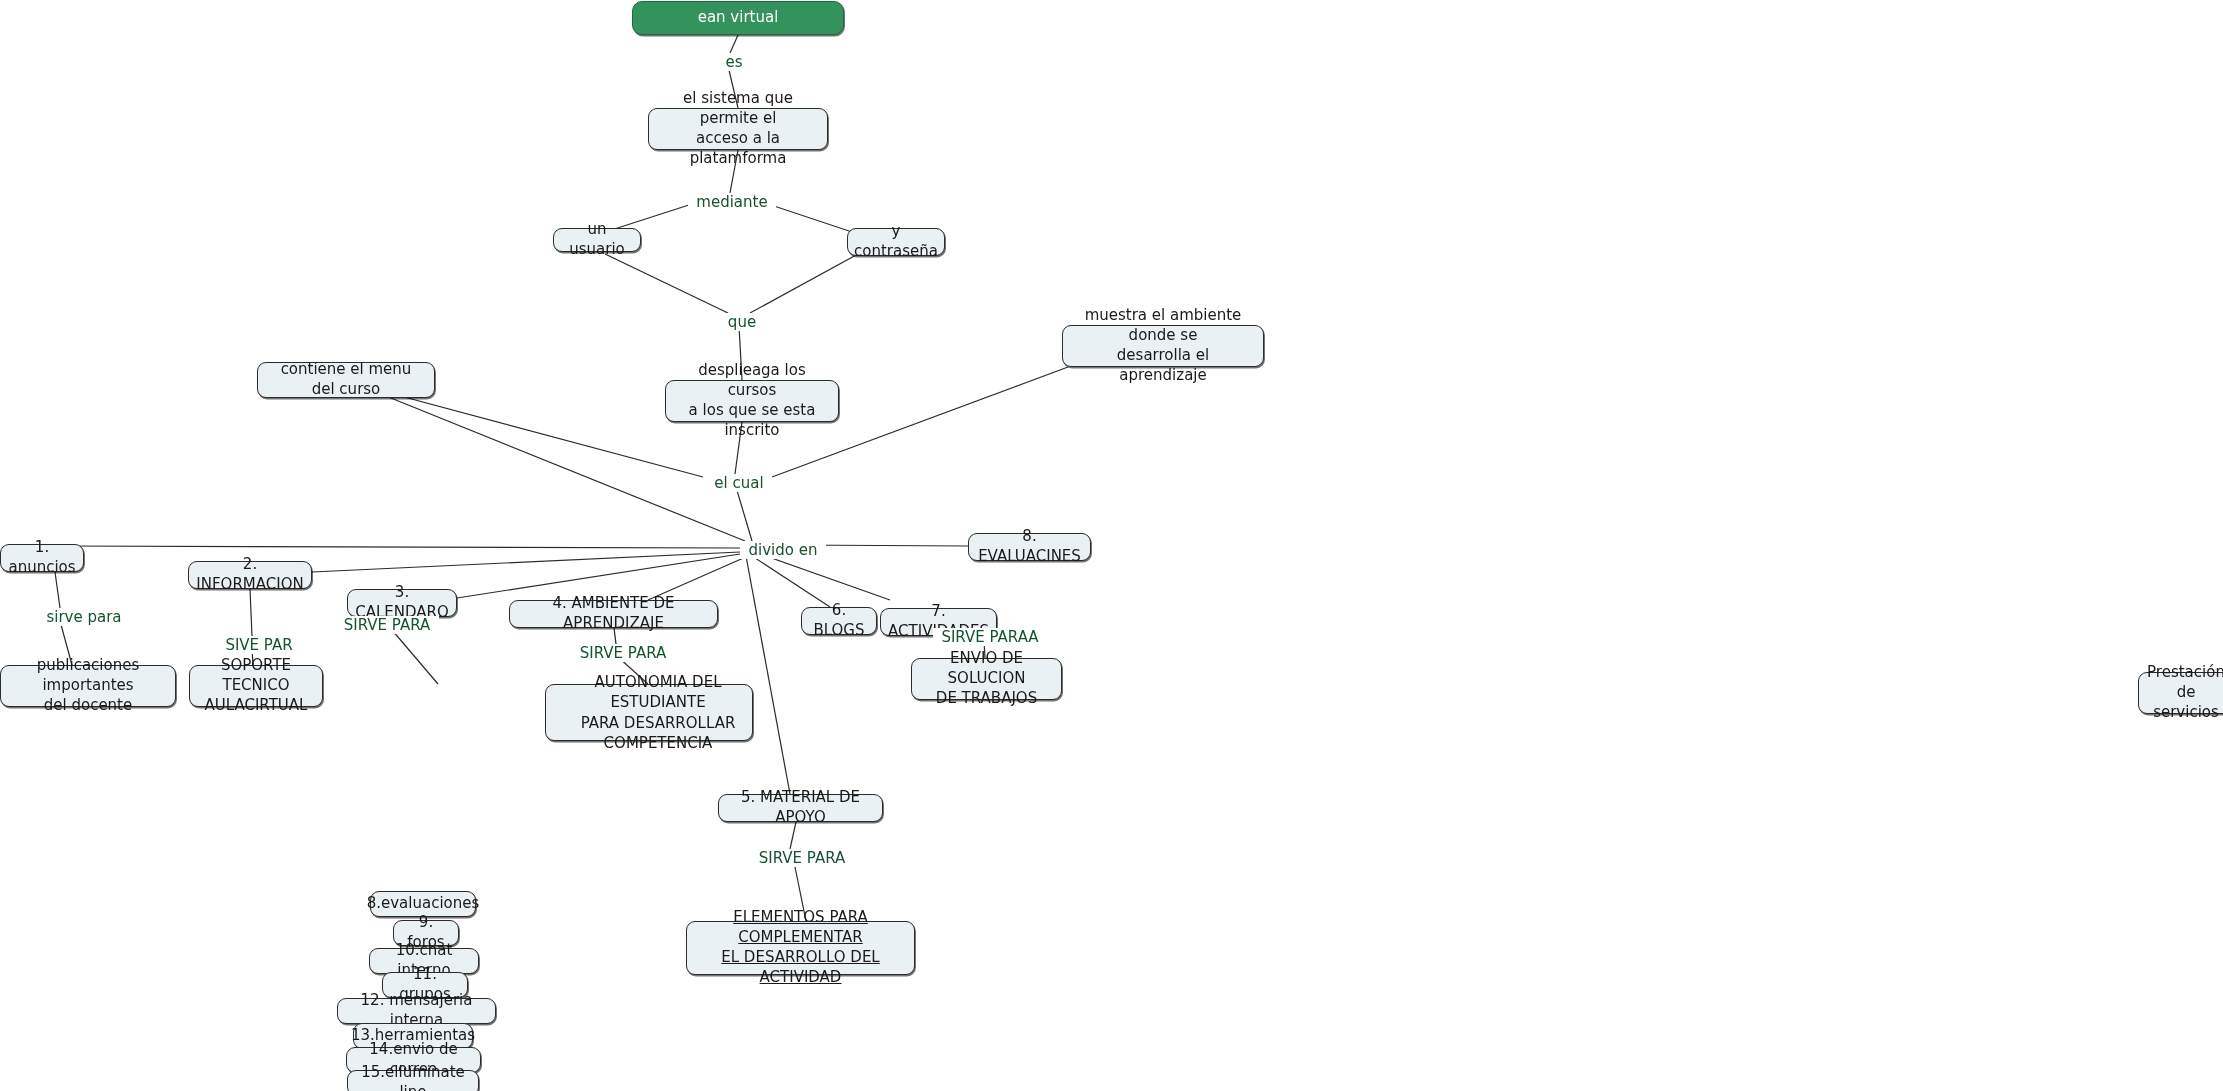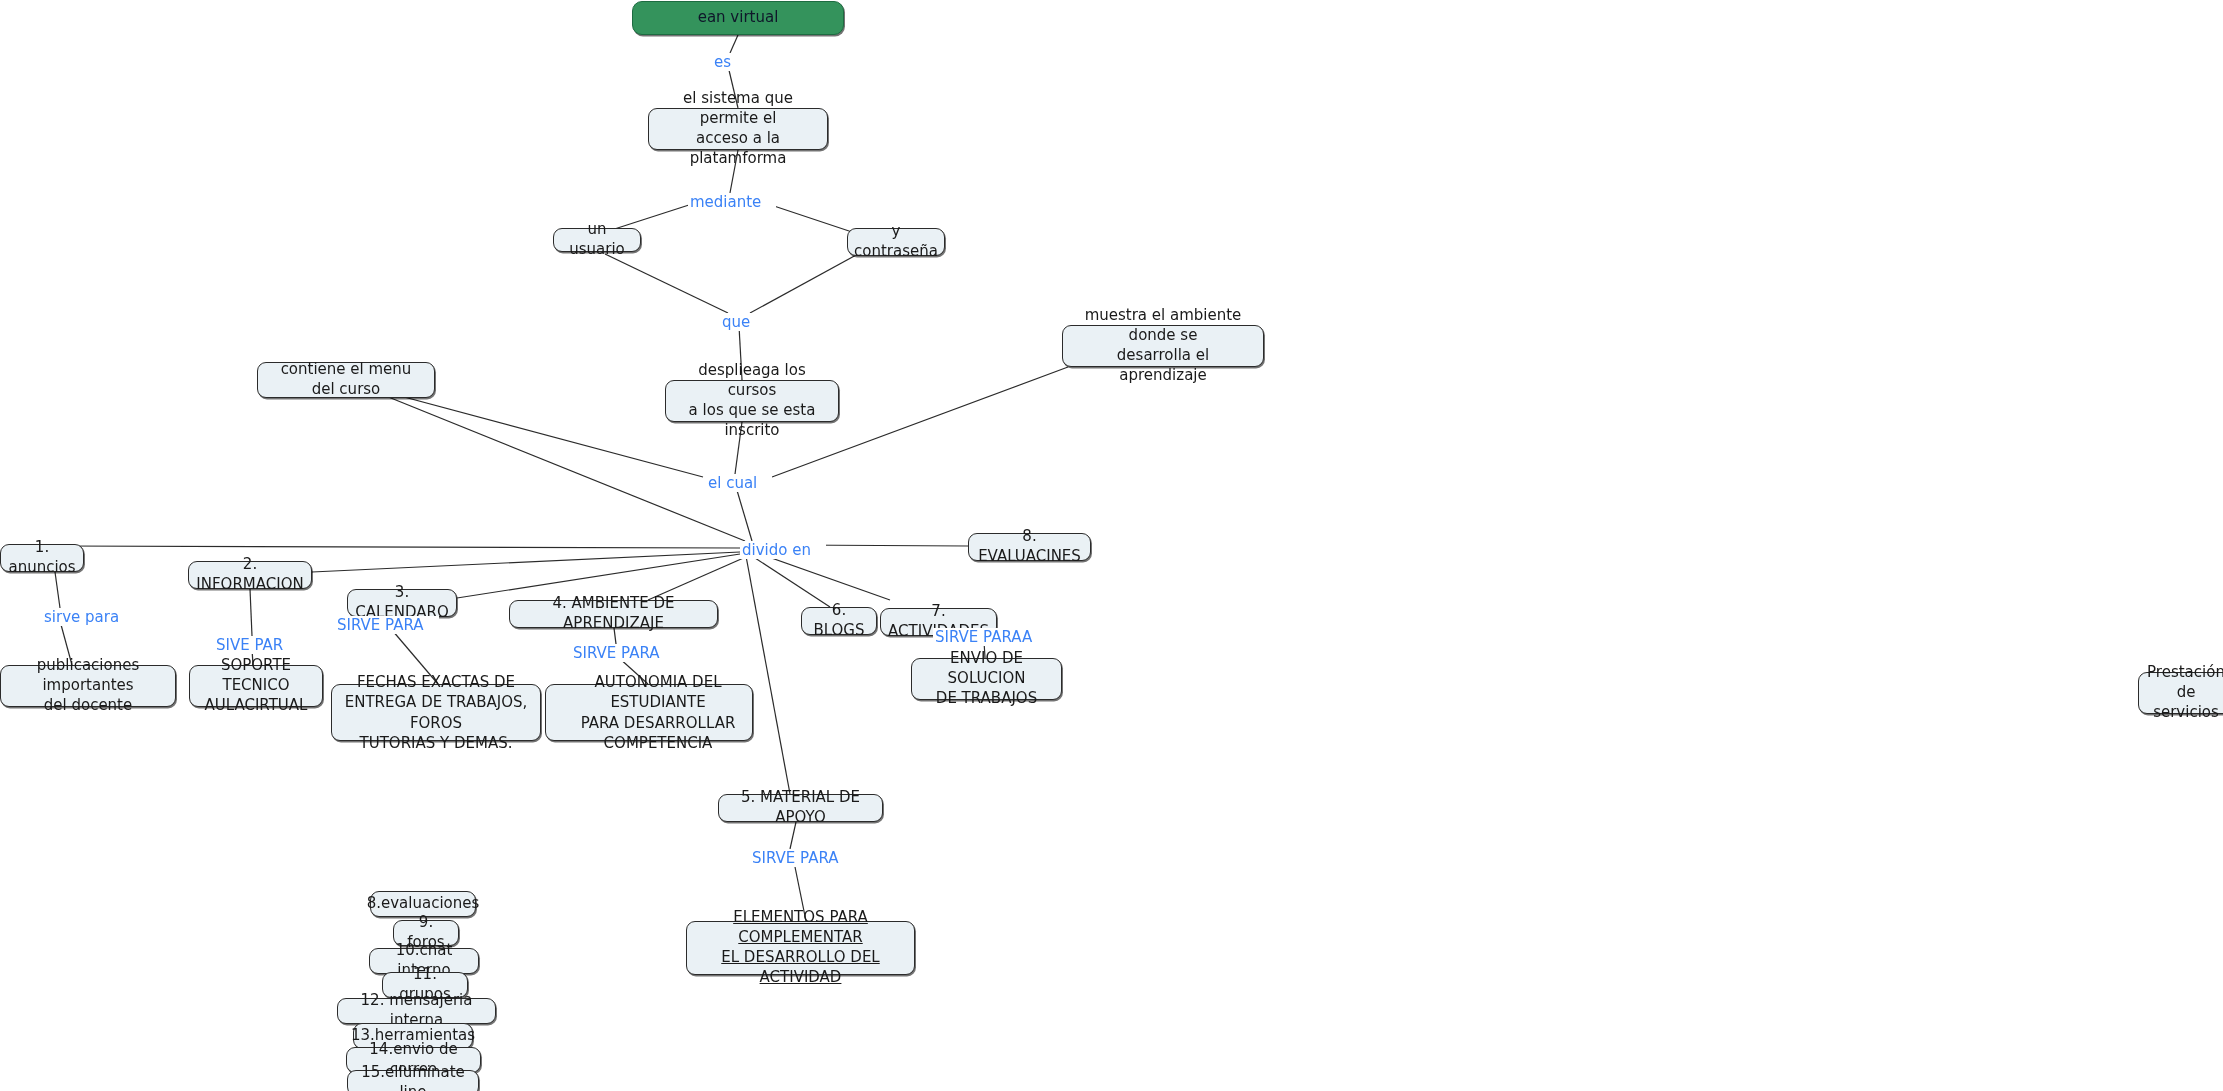--- a/index.html
+++ b/index.html
@@ -39,33 +39,33 @@
     text-align: center;
     display: flex;
     align-items: center;
     justify-content: center;
     padding: 3px 9px;
     white-space: pre-line;
     box-shadow: 1px 1.5px 0 rgba(0,0,0,0.55);
   }
   .node.root {
     background: #34935c;
-    color: #0f172a;
+    color: #ffffff;
     border: 1px solid #1d6b41;
     border-radius: 10px;
     font-size: 15px;
   }
   .node.tall { line-height: 1.36; }
   .linklabel {
     position: absolute;
     font-size: 15px;
-    color: #3b82f6;
+    color: #14532d;
     background: #ffffff;
     white-space: nowrap;
-    text-align: left;
+    text-align: center;
     line-height: 1.2;
     padding: 0 2px;
   }
 </style>
 </head>
 <body>
 
 <div id="canvas">
   <svg id="edges" viewBox="0 0 2223 1091">
       <line x1="738" y1="35" x2="730" y2="53" stroke="#2b2b2b" stroke-width="1.2"></line>
@@ -117,23 +117,20 @@
     <div class="node" style="left: 347px; top: 589px; width: 110px; height: 28px;">3. CALENDARO</div>
     <div class="node" style="left: 509px; top: 600px; width: 209px; height: 28px;">4. AMBIENTE DE APRENDIZAJE</div>
     <div class="node" style="left: 718px; top: 794px; width: 165px; height: 28px;">5. MATERIAL DE APOYO</div>
     <div class="node" style="left: 801px; top: 607px; width: 76px; height: 28px;">6. BLOGS</div>
     <div class="node" style="left: 880px; top: 592px; width: 117px; height: 28px; margin-top: 16px;">7. ACTIVIDADES</div>
     <div class="node" style="left: 968px; top: 533px; width: 123px; height: 28px;">8. EVALUACINES</div>
     <div class="node" style="left: 0px; top: 665px; width: 176px; height: 42px;">publicaciones importantes
 del docente</div>
     <div class="node" style="left: 189px; top: 665px; width: 134px; height: 42px;">SOPORTE TECNICO
 AULACIRTUAL</div>
-    <div class="node tall" style="left: 331px; top: 684px; width: 210px; height: 57px;">FECHAS EXACTAS DE
-ENTREGA DE TRABAJOS, FOROS
-TUTORIAS Y DEMAS.</div>
     <div class="node tall" style="left: 545px; top: 684px; width: 208px; height: 57px; padding-left: 27px;">AUTONOMIA DEL ESTUDIANTE
 PARA DESARROLLAR
 COMPETENCIA</div>
     <div class="node" style="left: 911px; top: 658px; width: 151px; height: 42px;">ENVIO DE SOLUCION
 DE TRABAJOS</div>
     <div class="node" style="left: 686px; top: 921px; width: 229px; height: 54px; text-decoration: underline;">ELEMENTOS PARA COMPLEMENTAR
 EL DESARROLLO DEL ACTIVIDAD</div>
     <div class="node" style="left: 370px; top: 891px; width: 106px; height: 26px;">8.evaluaciones</div>
     <div class="node" style="left: 393px; top: 920px; width: 66px; height: 26px;">9. foros</div>
     <div class="node" style="left: 369px; top: 948px; width: 110px; height: 26px;">10.chat interno</div>

